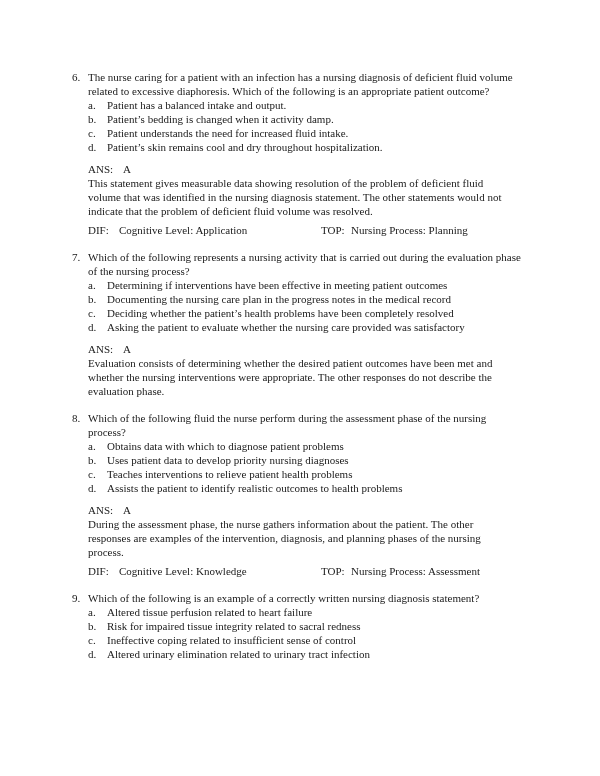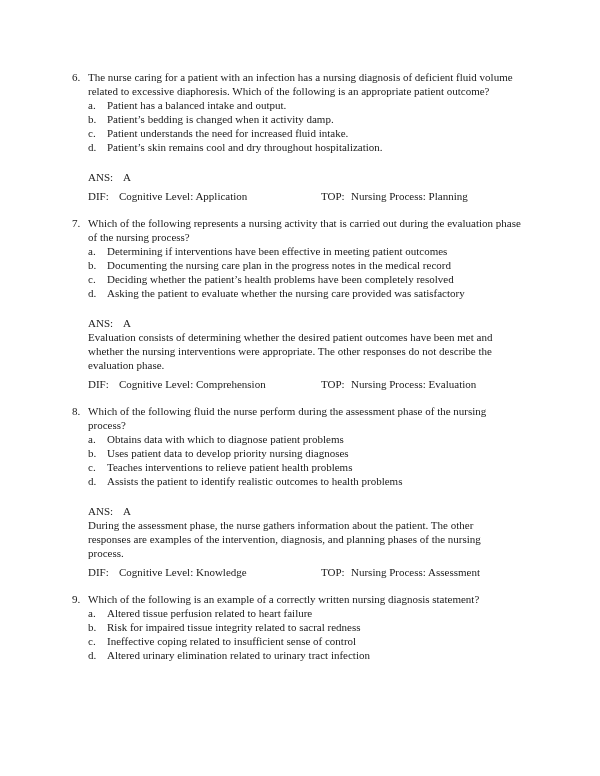--- a/index.html
+++ b/index.html
@@ -41,21 +41,21 @@
     display: flex;
   }
   .opt-letter {
     flex: 0 0 19px;
   }
   .opt-text {
     flex: 1;
     max-width: 430px;
   }
   .ans-row {
-    margin-top: 16px;
+    margin-top: 8px;
   }
   .ans-label {
     display: inline-block;
     width: 35px;
   }
   .rationale {
     max-width: 428px;
   }
   .dif-row {
     position: relative;
@@ -97,20 +97,21 @@
       <span class="opt-letter">c.</span>
       <span class="opt-text">Patient understands the need for increased fluid intake.</span>
     </div>
     <div class="opt-row">
       <span class="opt-letter">d.</span>
       <span class="opt-text">Patient’s skin remains cool and dry throughout hospitalization.</span>
     </div>
     <div class="ans-row">
       <span class="ans-label">ANS:</span><span class="ans-value">A</span>
     </div>
+    <div class="rationale">This statement gives measurable data showing resolution of the problem of deficient fluid volume that was identified in the nursing diagnosis statement. The other statements would not indicate that the problem of deficient fluid volume was resolved.</div>
     <div class="dif-row">
       <span class="dif-label">DIF:</span><span class="dif-text">Cognitive Level: Application</span>
       <span class="top-group">
         <span class="top-label">TOP:</span><span class="top-text">Nursing Process: Planning</span>
       </span>
     </div>
   </section>
 
   <section class="question">
     <span class="q-num">7.</span>
@@ -128,26 +129,20 @@
       <span class="opt-text">Deciding whether the patient’s health problems have been completely resolved</span>
     </div>
     <div class="opt-row">
       <span class="opt-letter">d.</span>
       <span class="opt-text">Asking the patient to evaluate whether the nursing care provided was satisfactory</span>
     </div>
     <div class="ans-row">
       <span class="ans-label">ANS:</span><span class="ans-value">A</span>
     </div>
     <div class="rationale">Evaluation consists of determining whether the desired patient outcomes have been met and whether the nursing interventions were appropriate. The other responses do not describe the evaluation phase.</div>
-    <div class="dif-row">
-      <span class="dif-label">DIF:</span><span class="dif-text">Cognitive Level: Comprehension</span>
-      <span class="top-group">
-        <span class="top-label">TOP:</span><span class="top-text">Nursing Process: Evaluation</span>
-      </span>
-    </div>
   </section>
 
   <section class="question">
     <span class="q-num">8.</span>
     <div class="q-text">Which of the following fluid the nurse perform during the assessment phase of the nursing process?</div>
     <div class="opt-row">
       <span class="opt-letter">a.</span>
       <span class="opt-text">Obtains data with which to diagnose patient problems</span>
     </div>
     <div class="opt-row">

